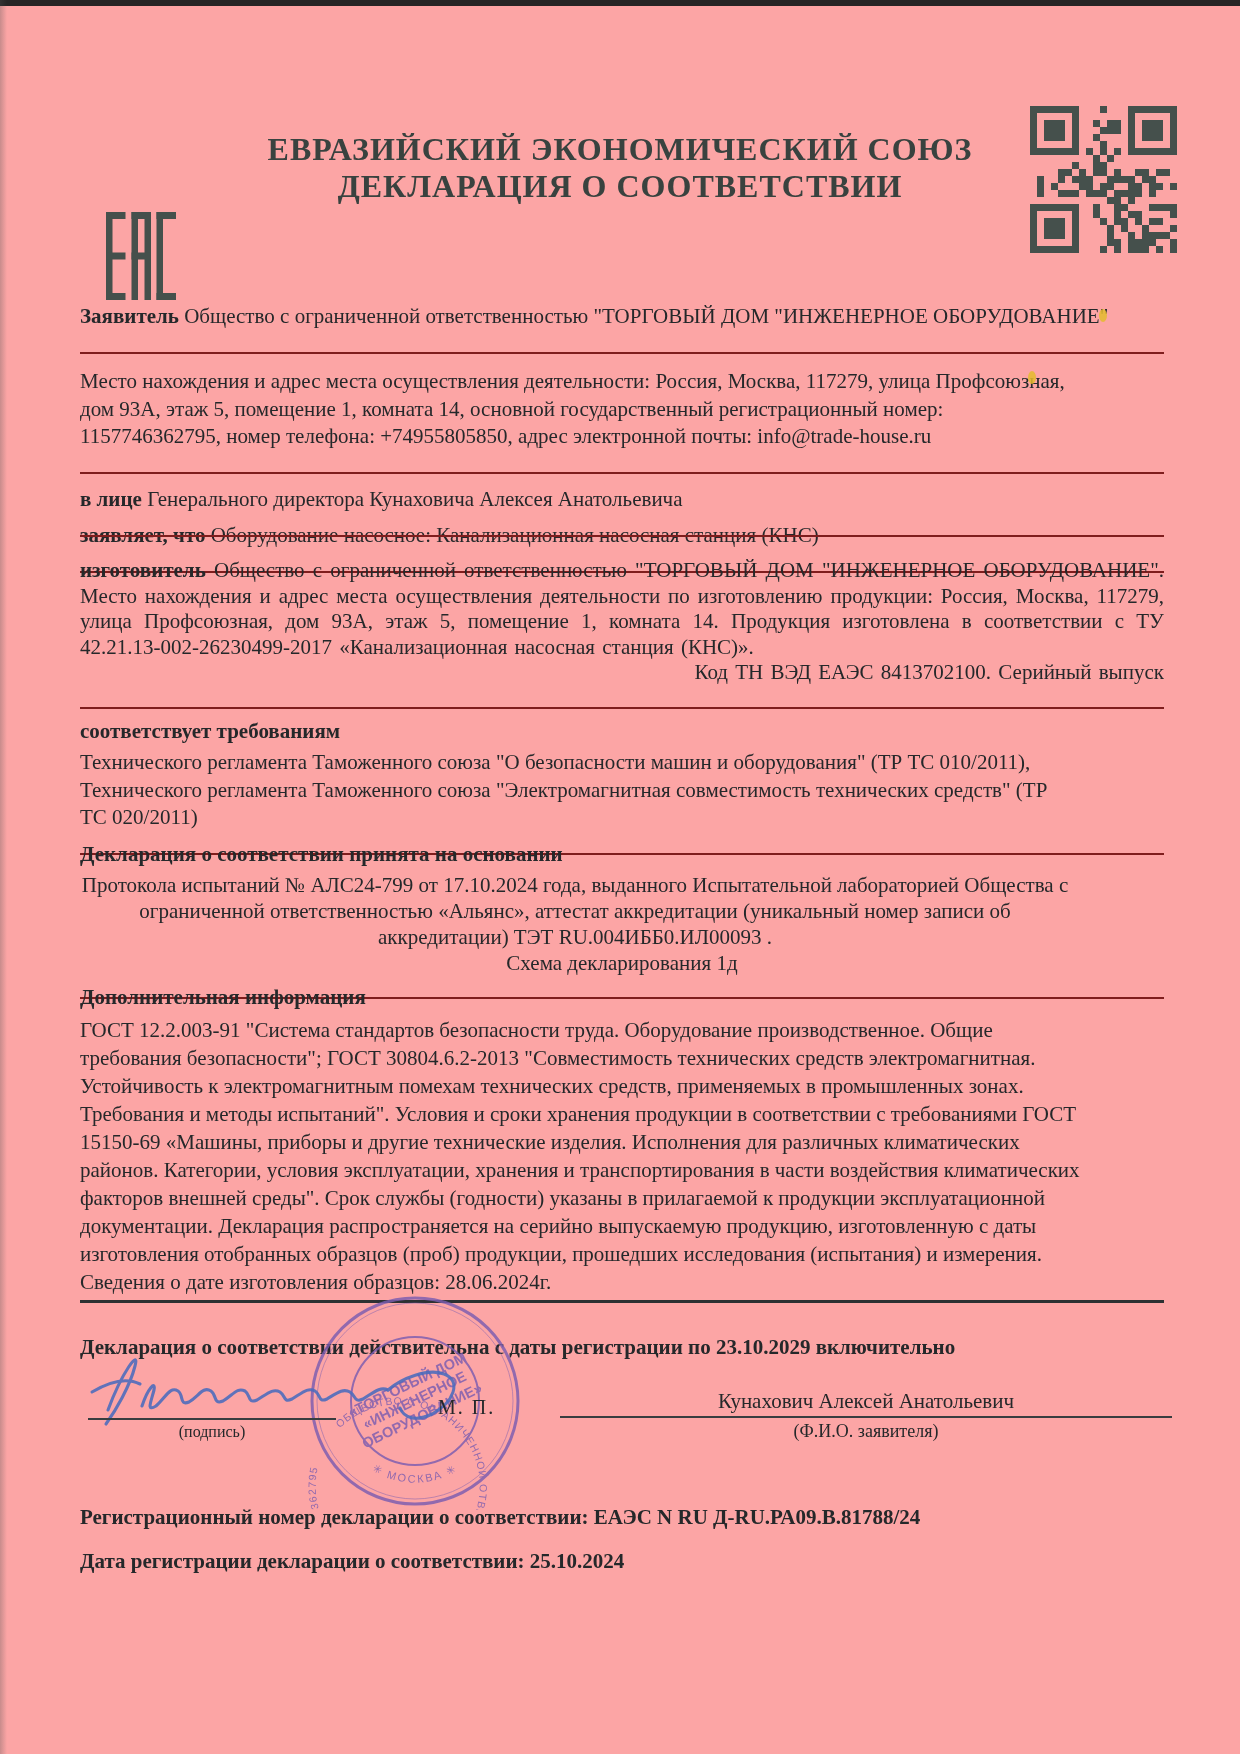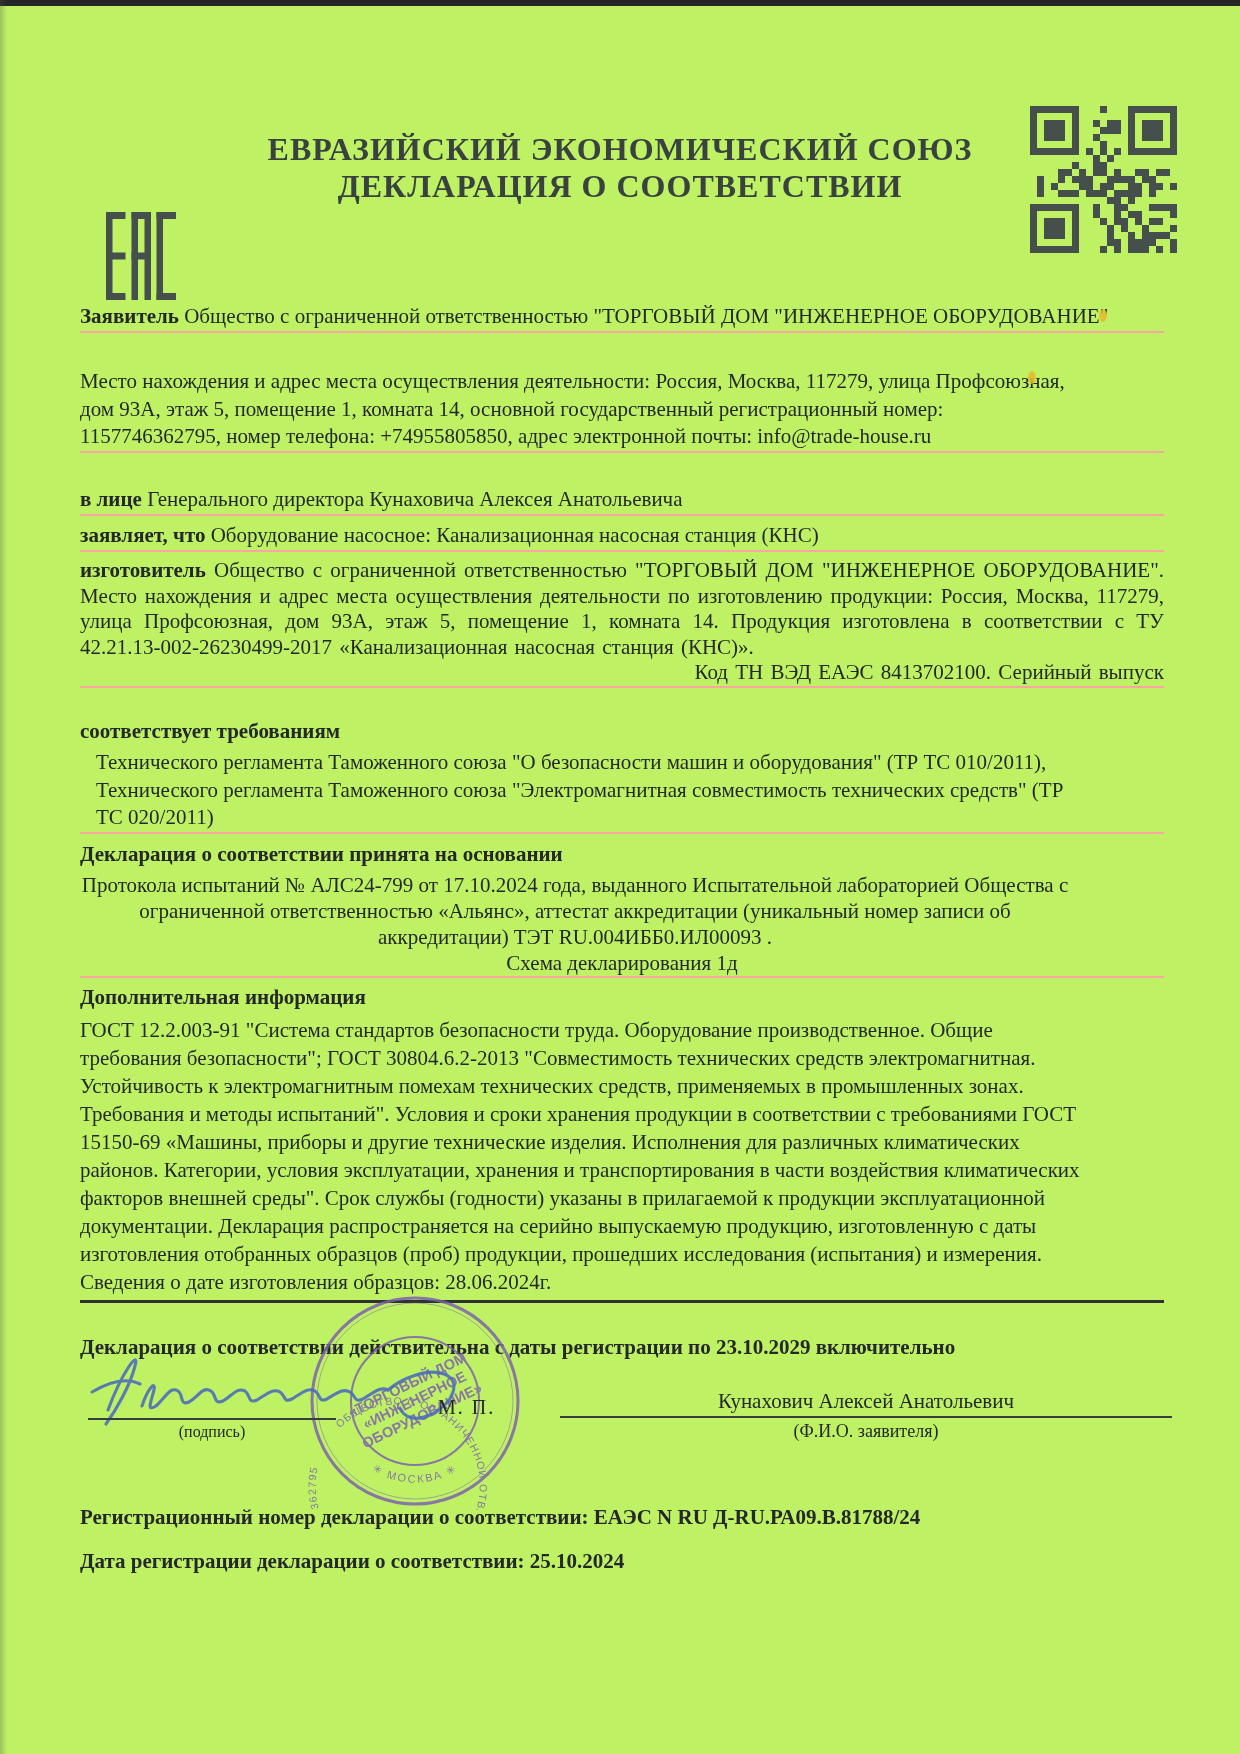--- a/index.html
+++ b/index.html
@@ -1,31 +1,31 @@
 <!DOCTYPE html>
 <html><head>
 <meta charset="utf-8">
 <style>
   html,body{margin:0;padding:0;background:#e9e9e7;}
-  .doc{position:relative;width:1240px;height:1754px;background:#bef264;overflow:hidden;
+  .doc{position:relative;width:1240px;height:1754px;background:#fca5a5;overflow:hidden;
        font-family:"Liberation Serif",serif;color:#25282a;}
   .scan-top{position:absolute;top:0;left:0;width:100%;height:6px;background:#262626;}
   .scan-left{position:absolute;top:0;left:0;width:7px;height:100%;
        background:linear-gradient(90deg,rgba(80,80,80,.30),rgba(80,80,80,0));}
   .title{position:absolute;top:131px;left:0;width:100%;text-align:center;font-weight:bold;
        font-size:32px;line-height:37px;letter-spacing:1px;color:#39423f;}
   .eac{position:absolute;left:106px;top:212px;}
   .qr{position:absolute;left:1030px;top:106px;}
   .sec{position:absolute;left:80px;width:1084px;font-size:21px;line-height:27.5px;}
-  .rule{border-bottom:2px solid #fca5a5;padding-bottom:0;}
+  .rule{border-bottom:2px solid #7f1d1d;padding-bottom:21px;}
   .rule3{border-bottom:3px solid #2d3132;padding-bottom:4px;}
   .lbl{font-weight:bold;}
   .hd{font-weight:bold;}
   .just{text-align:justify;word-spacing:2px;line-height:25.5px;}
-  .w1005{max-width:1005px;} .w995{max-width:995px;margin-left:16px;} .w990{max-width:990px;} .w1000{max-width:1000px;}
+  .w1005{max-width:1005px;} .w995{max-width:995px;} .w990{max-width:990px;} .w1000{max-width:1000px;}
   .lh26{line-height:26px;text-align:center;}
   .sig-line{position:absolute;left:88px;top:1418px;width:248px;border-top:2px solid #383d3f;}
   .sig-cap{position:absolute;left:88px;top:1423px;width:248px;text-align:center;font-size:16px;}
   .mp{position:absolute;left:438px;top:1396px;font-size:20px;letter-spacing:2px;}
   .fio-line{position:absolute;left:560px;top:1416px;width:612px;border-top:2px solid #383d3f;}
   .fio-name{position:absolute;left:560px;top:1389px;width:612px;text-align:center;font-size:21px;}
   .fio-cap{position:absolute;left:560px;top:1421px;width:612px;text-align:center;font-size:18px;}
   .reg{position:absolute;left:80px;top:1505px;font-size:21px;font-weight:bold;}
   .date{position:absolute;left:80px;top:1549px;font-size:21px;font-weight:bold;}
   .stamp{position:absolute;left:306px;top:1292px;}

